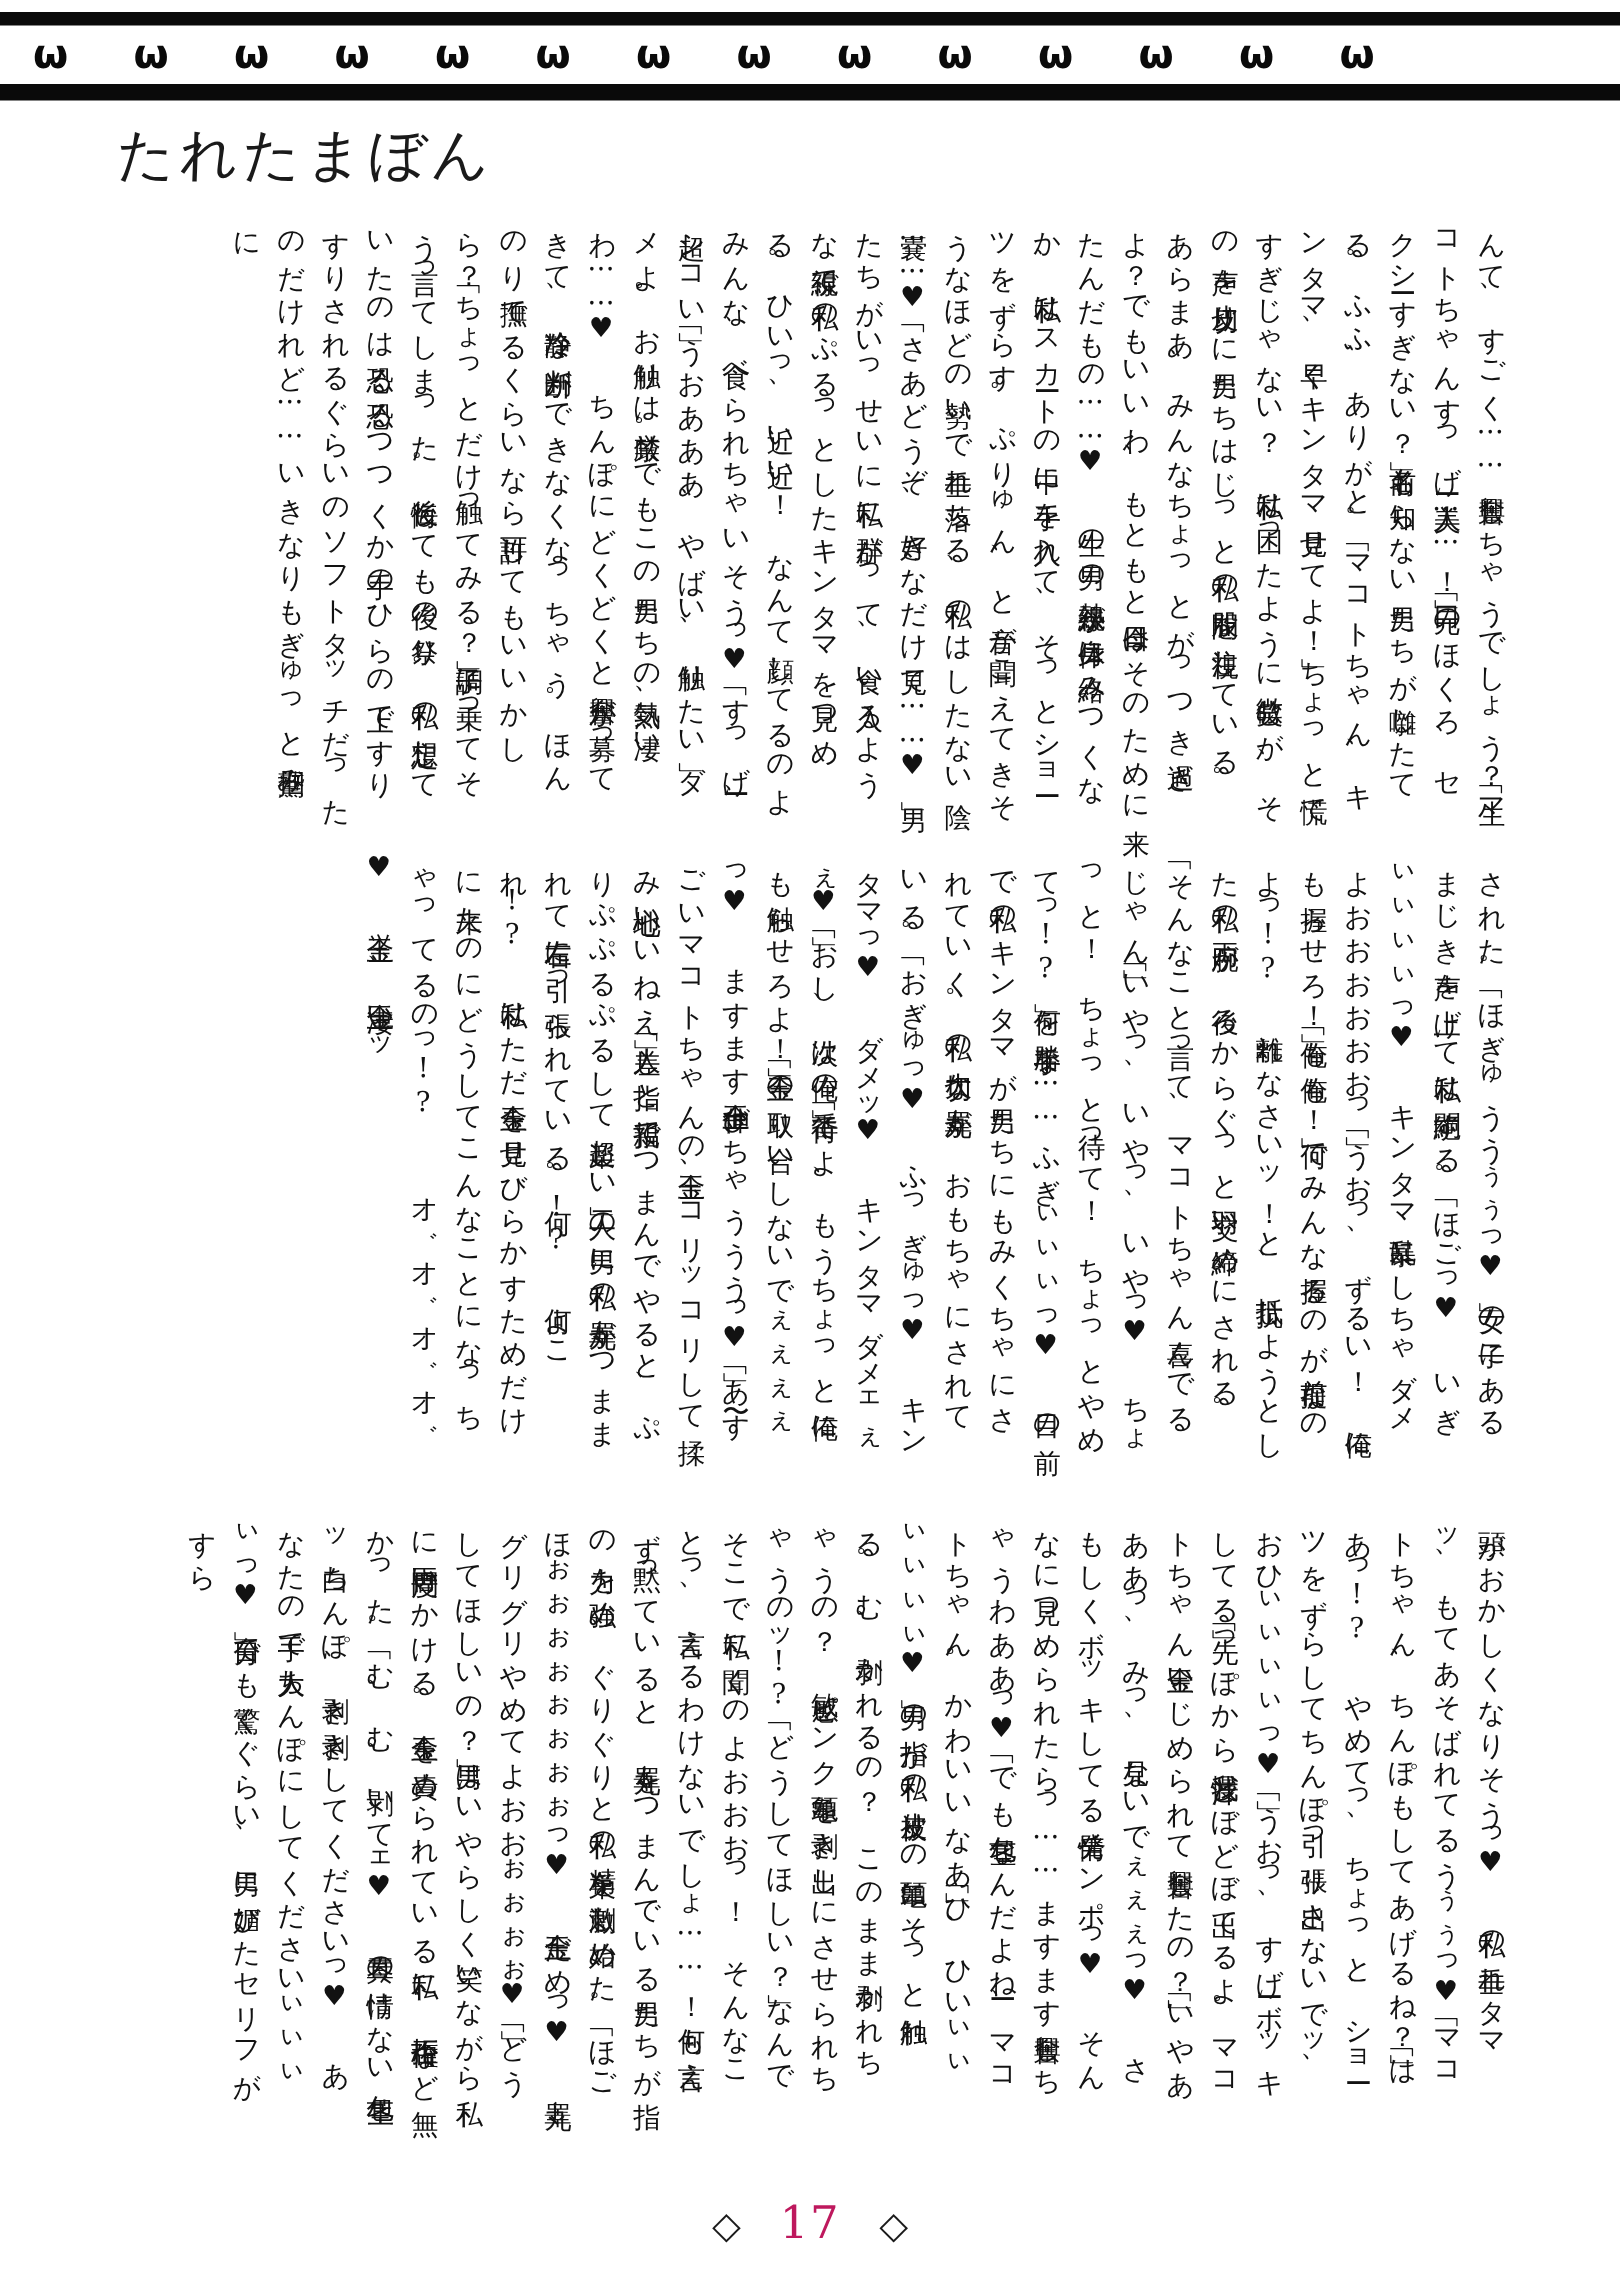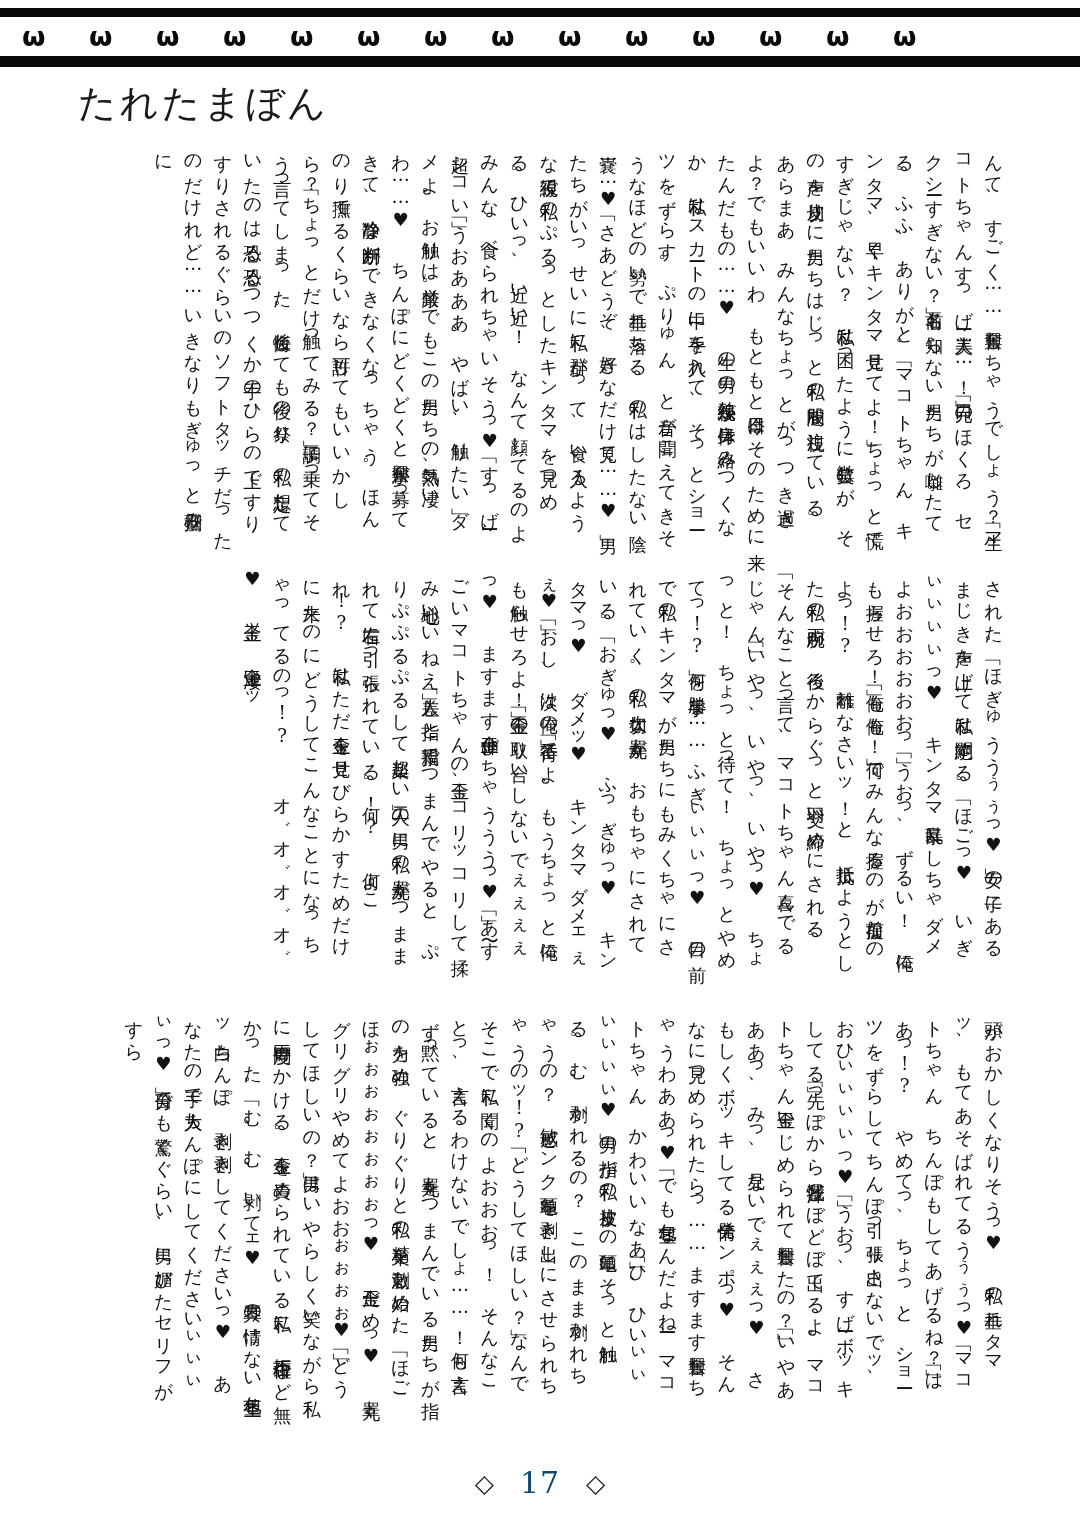--- a/index.html
+++ b/index.html
@@ -117,21 +117,21 @@
   .diamond {
     font-family: "DejaVu Sans", sans-serif;
     font-size: 25px;
     line-height: 1;
     color: #1a1a1a;
   }
   #page-number {
     font-family: "DejaVu Serif", "Liberation Serif", serif;
     font-size: 30px;
     line-height: 1;
-    color: #0c4a6e;
+    color: #be185d;
     letter-spacing: 1px;
   }
 </style>
 </head>
 <body>
 
 <div id="header-band">
   <div class="rule" id="rule-top"></div>
   <div id="ornament-row">
     <span class="ornament-glyph">ω</span>

